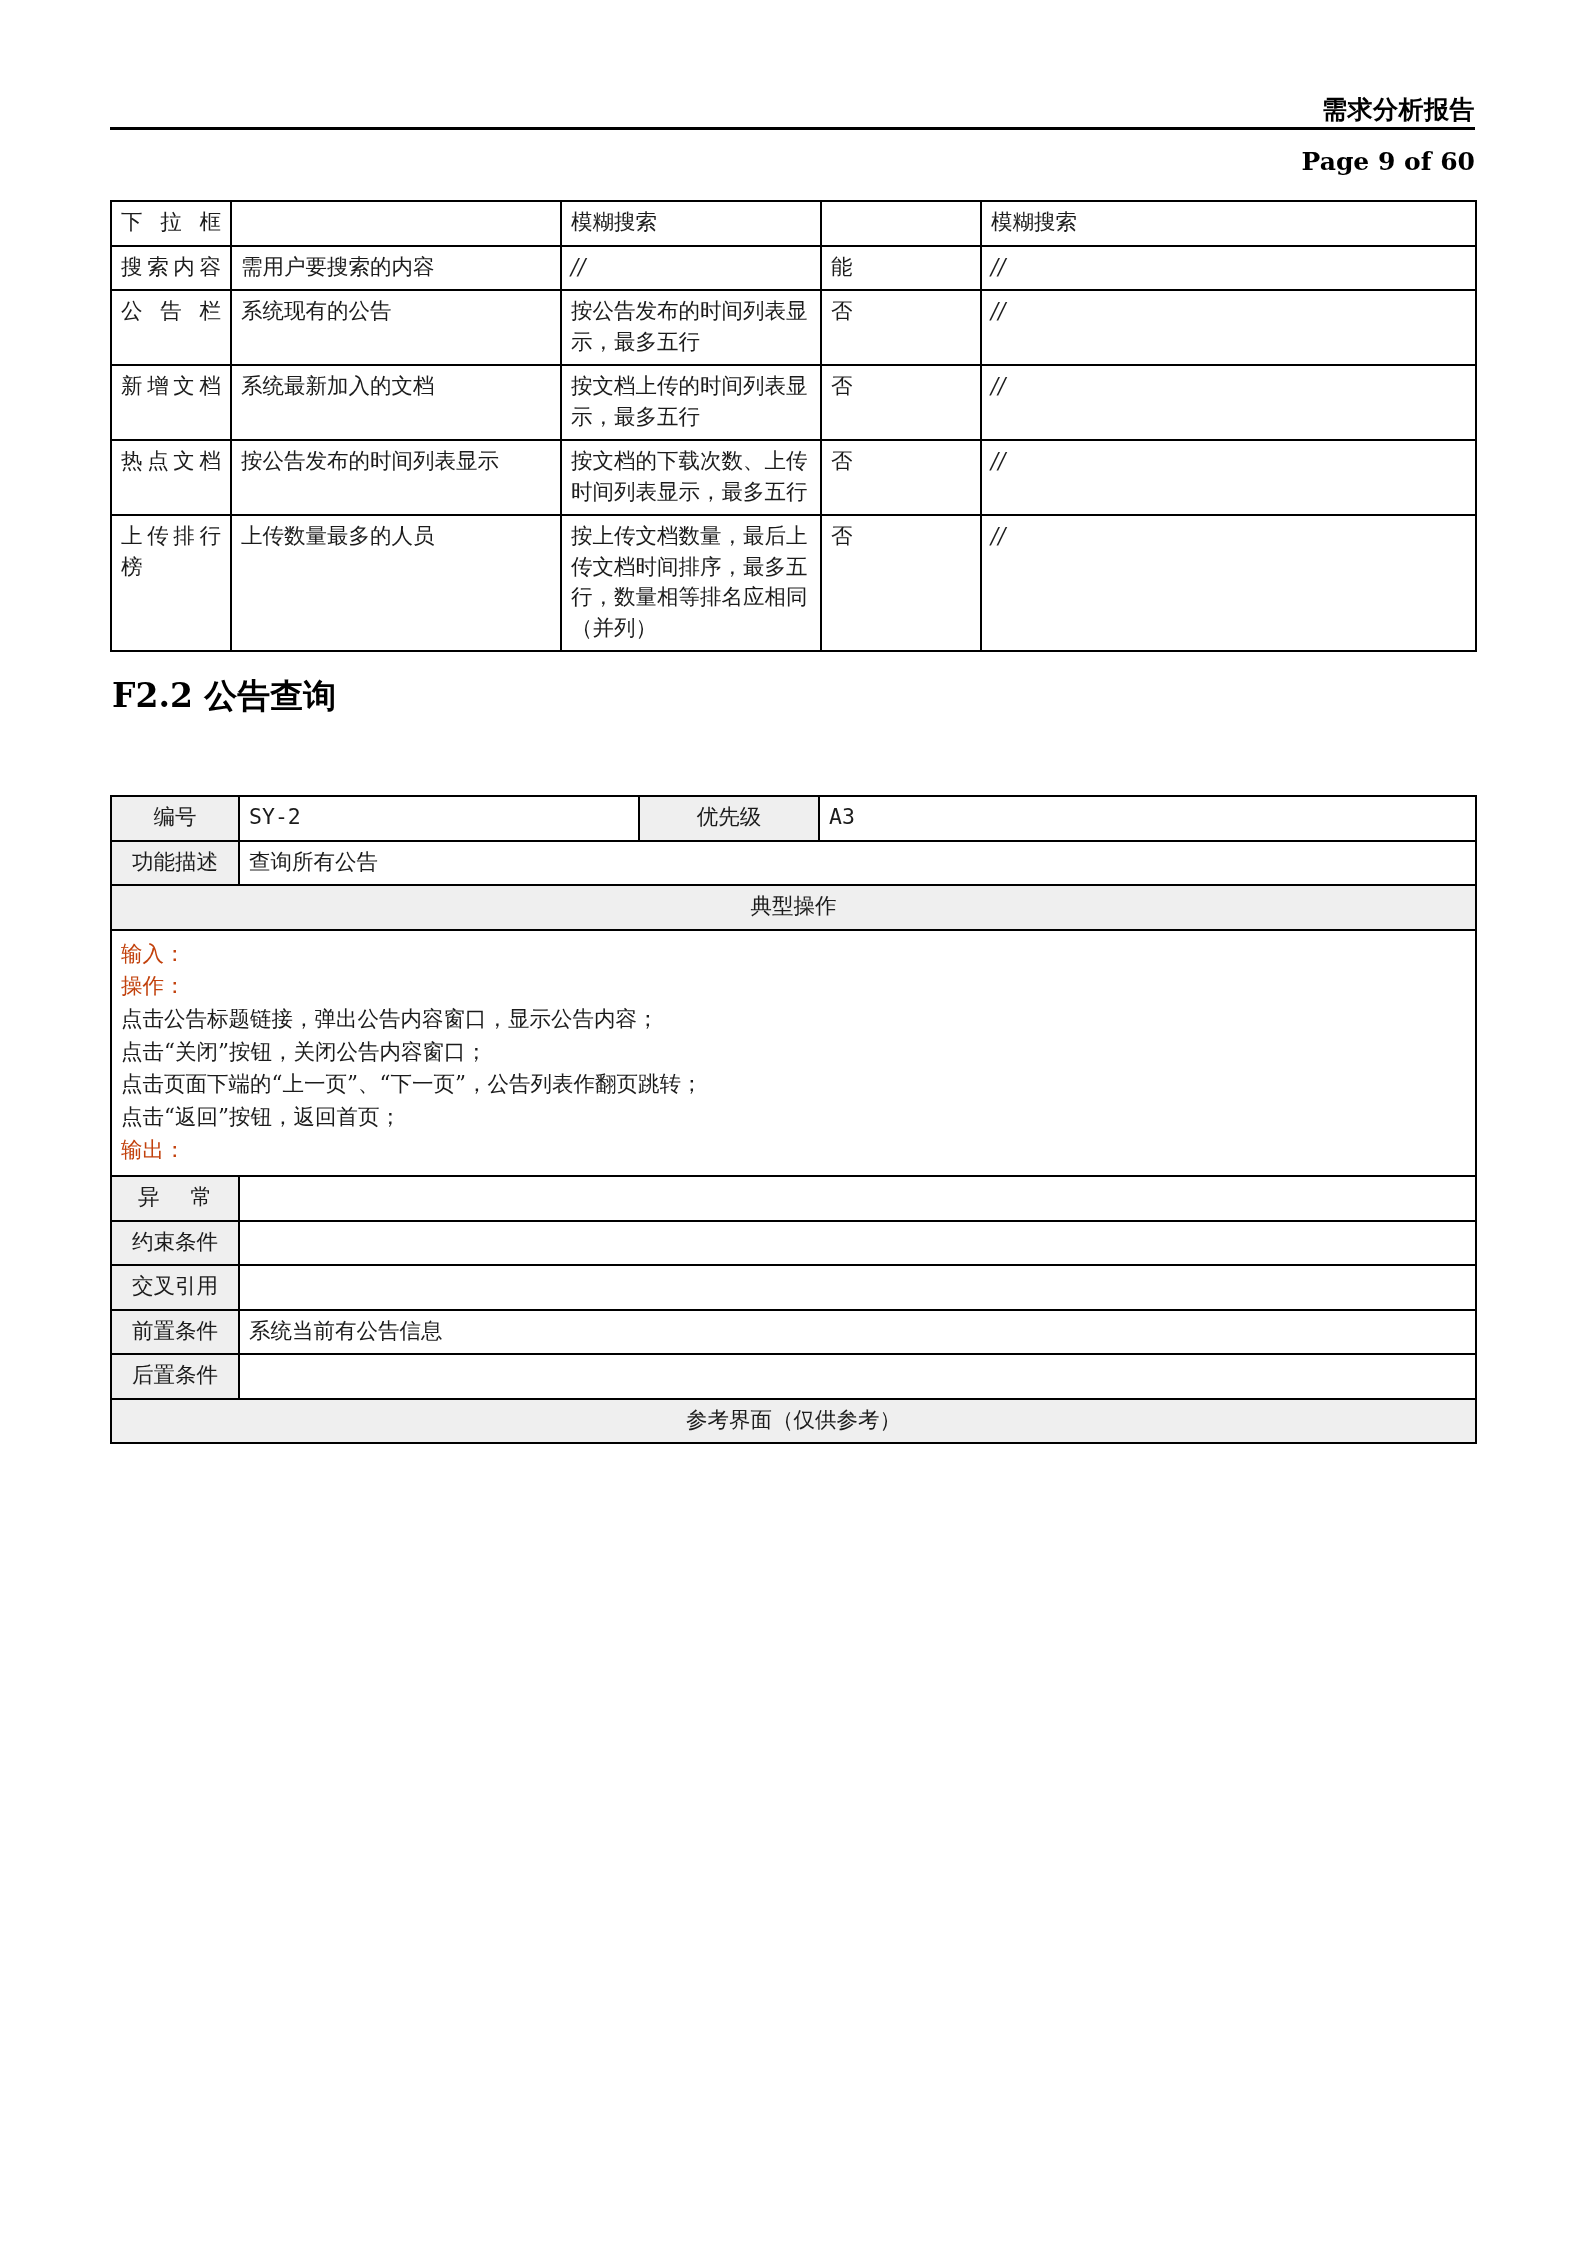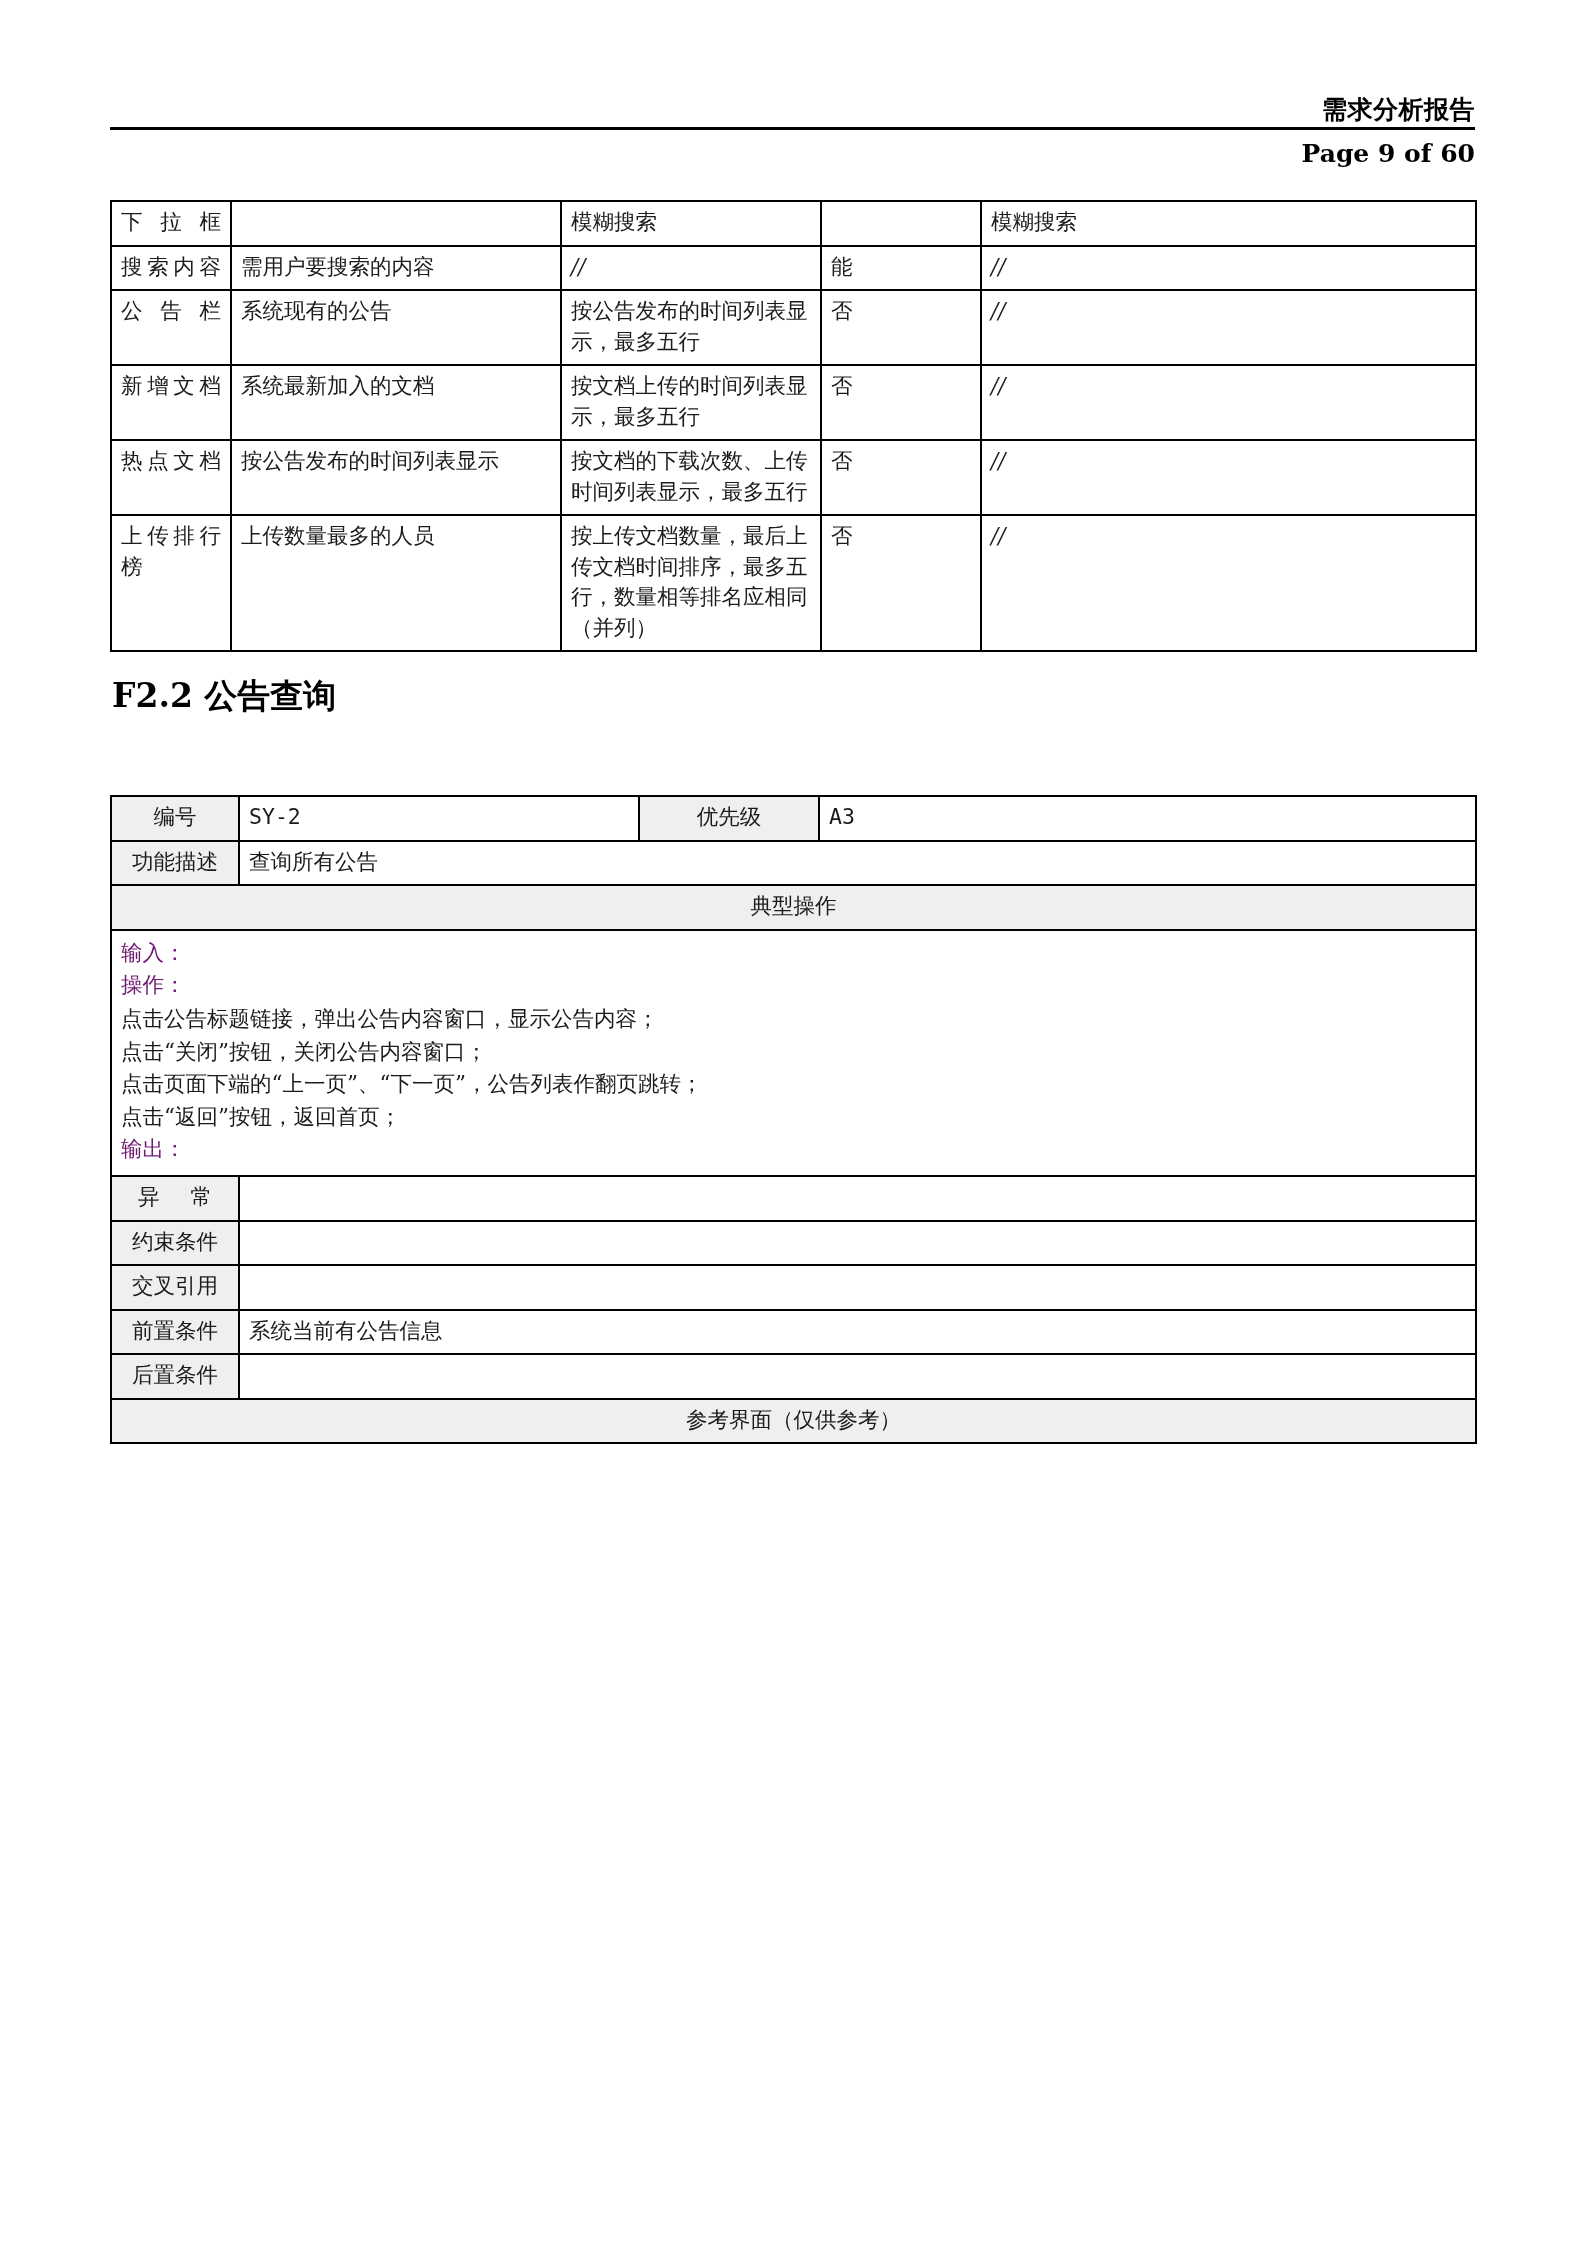--- a/index.html
+++ b/index.html
@@ -43,21 +43,21 @@
     margin-top: 3px;
     border-bottom: 3px solid #000;
     width: 100%;
   }
   .header-page {
     text-align: right;
     font-family: "DejaVu Serif", "Liberation Serif", serif;
     font-weight: bold;
     font-size: 25px;
     line-height: 1.25;
-    padding-top: 8px;
+    padding-top: 16px;
     color: #000;
   }
 
   
   table.doc {
     border-collapse: collapse;
     table-layout: fixed;
     width: 1365px;
     background: #fff;
   }
@@ -131,22 +131,21 @@
   .tbl2 td.ops {
     padding-top: 7px;
     padding-bottom: 9px;
   }
   .ops-line {
     display: block;
     white-space: nowrap;
     line-height: 1.52;
   }
   .ops-line.green {
-    color: #701a75;
-    font-family: Liberation Mono, monospace;
+    color: #c2410c;
   }
   .mono-val {
     font-family: "DejaVu Sans Mono", "Liberation Mono", monospace;
     font-size: 20px;
   }
   .empty-cell { min-height: 22px; }
 </style>
 </head>
 <body>
 

